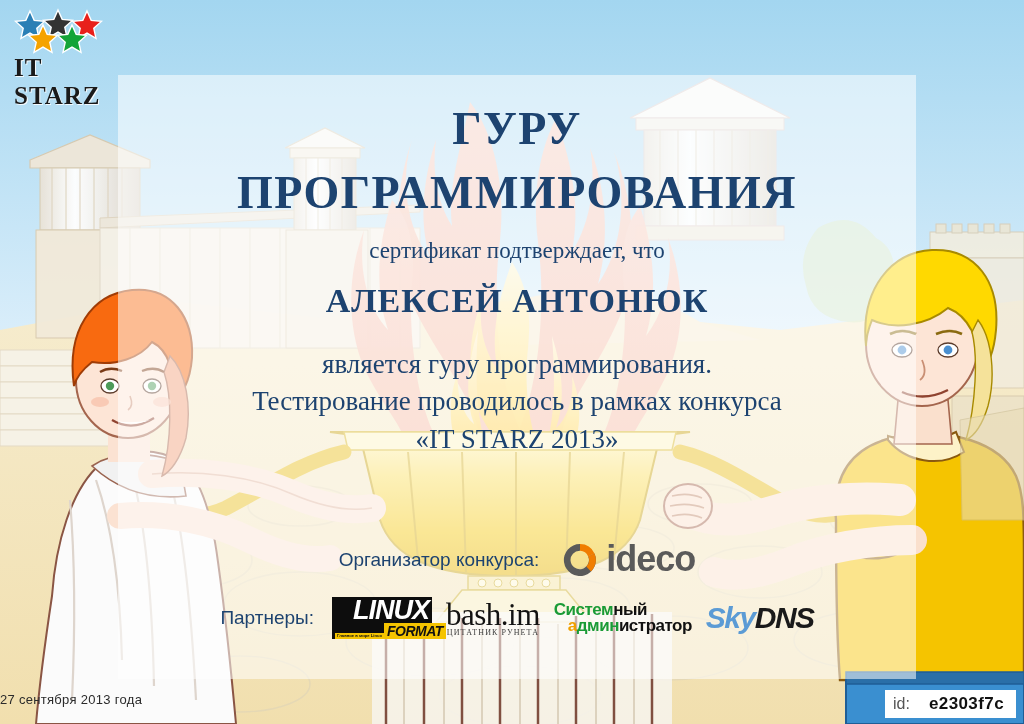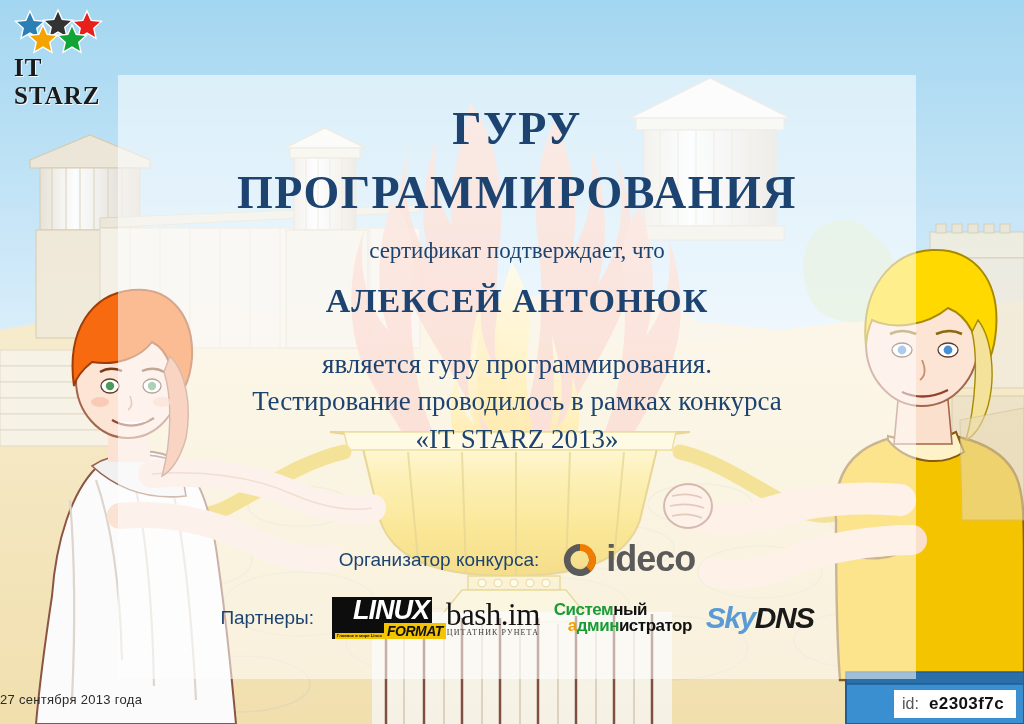--- a/index.html
+++ b/index.html
@@ -196,21 +196,21 @@
     color: #2b2b2b;
     z-index: 35;
     letter-spacing: 0.3px;
   }
   .id-badge {
     position: absolute;
     right: 8px; bottom: 6px;
     background: #ffffff;
     padding: 4px 12px 4px 8px;
     z-index: 45;
-    display: flex; align-items: baseline; gap: 10px;
+    display: flex; align-items: baseline; gap: 19px;
   }
   .id-label {
     font-family: "Liberation Sans", sans-serif;
     font-size: 16px; color: #555;
   }
   .id-value {
     font-family: "Liberation Sans", sans-serif;
     font-size: 17px; font-weight: bold; color: #111;
     letter-spacing: 0.4px;
   }

